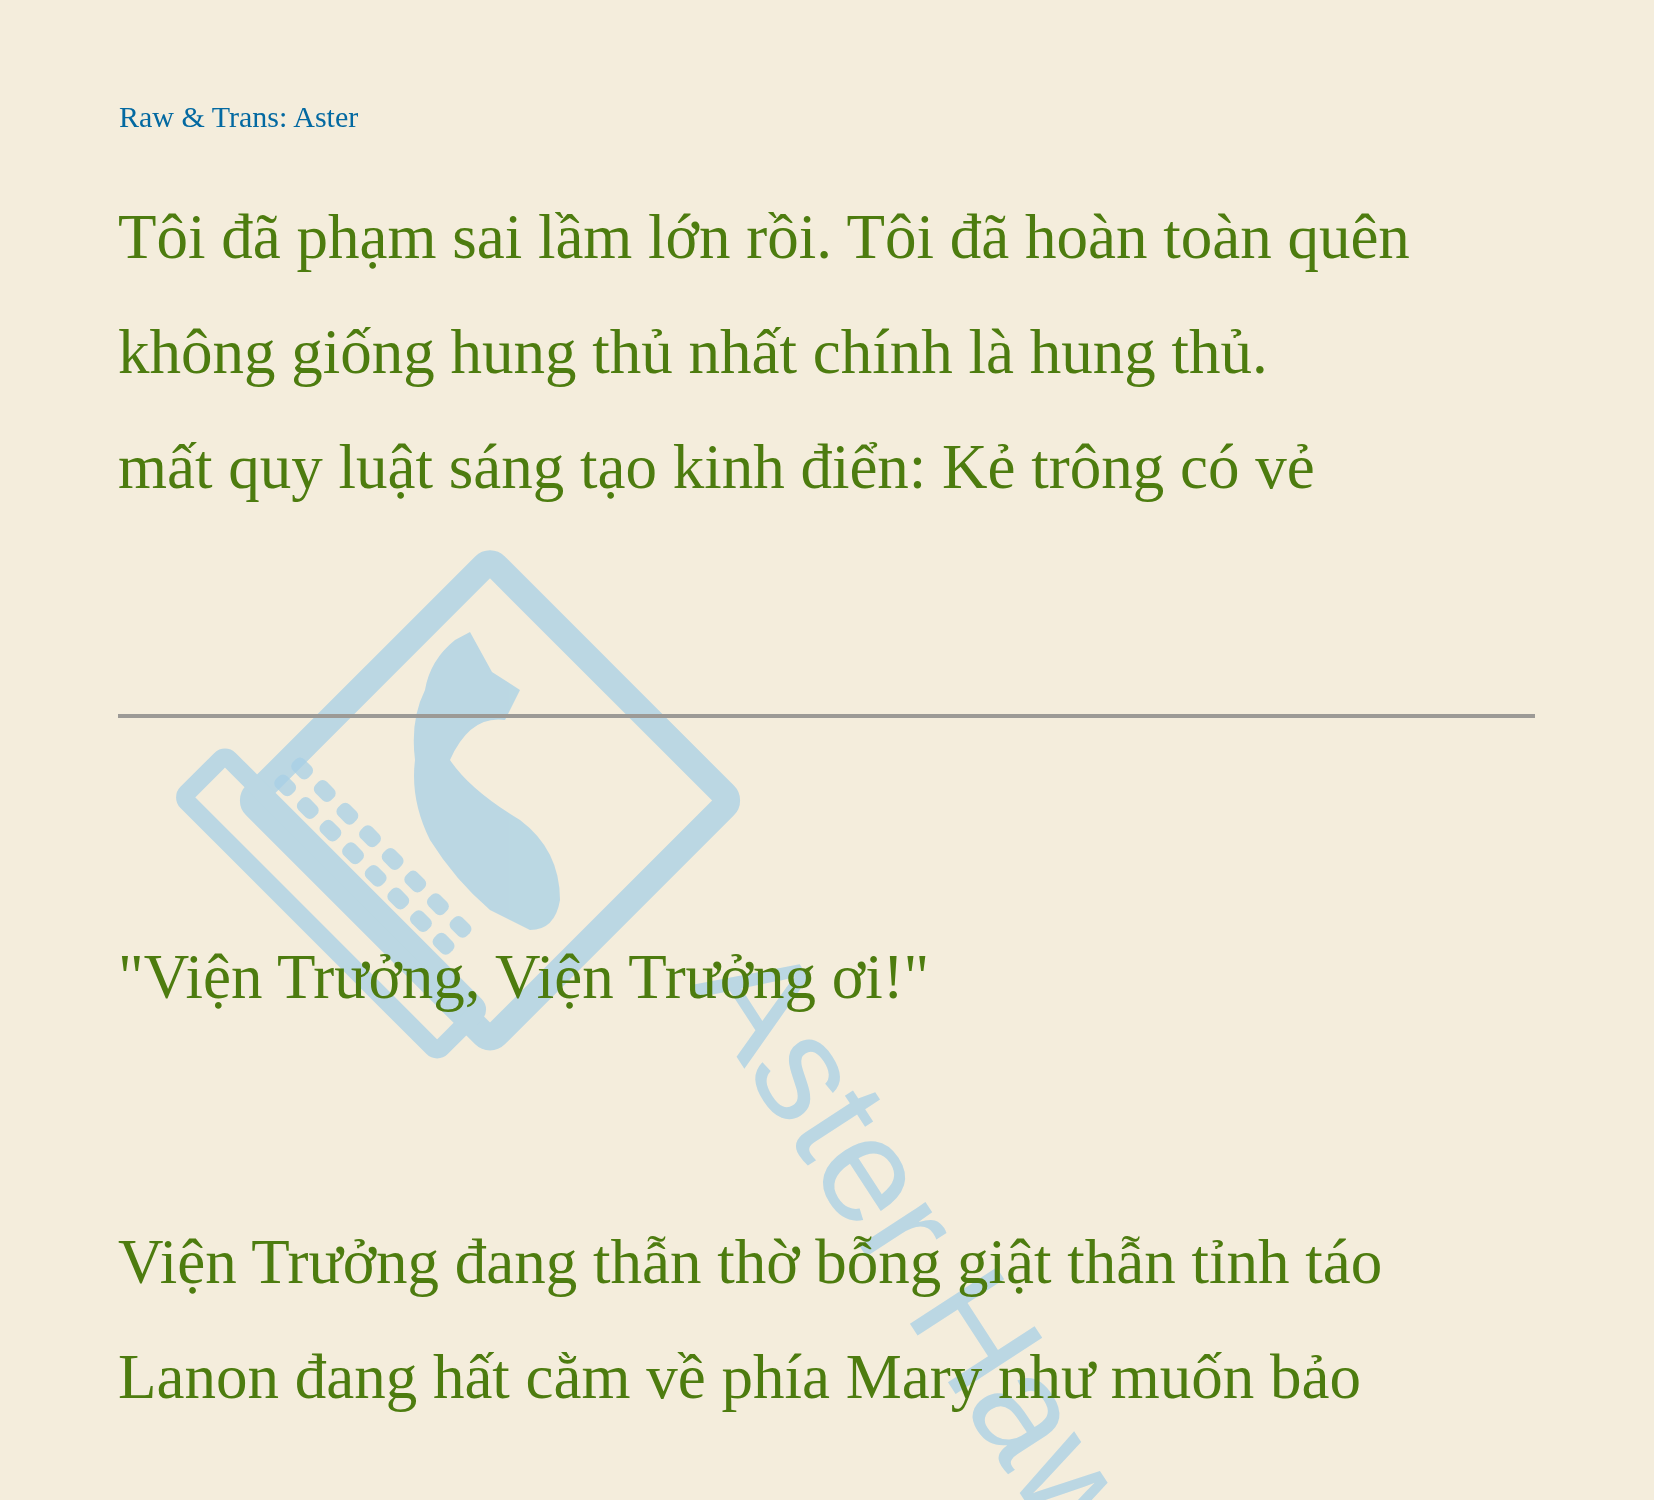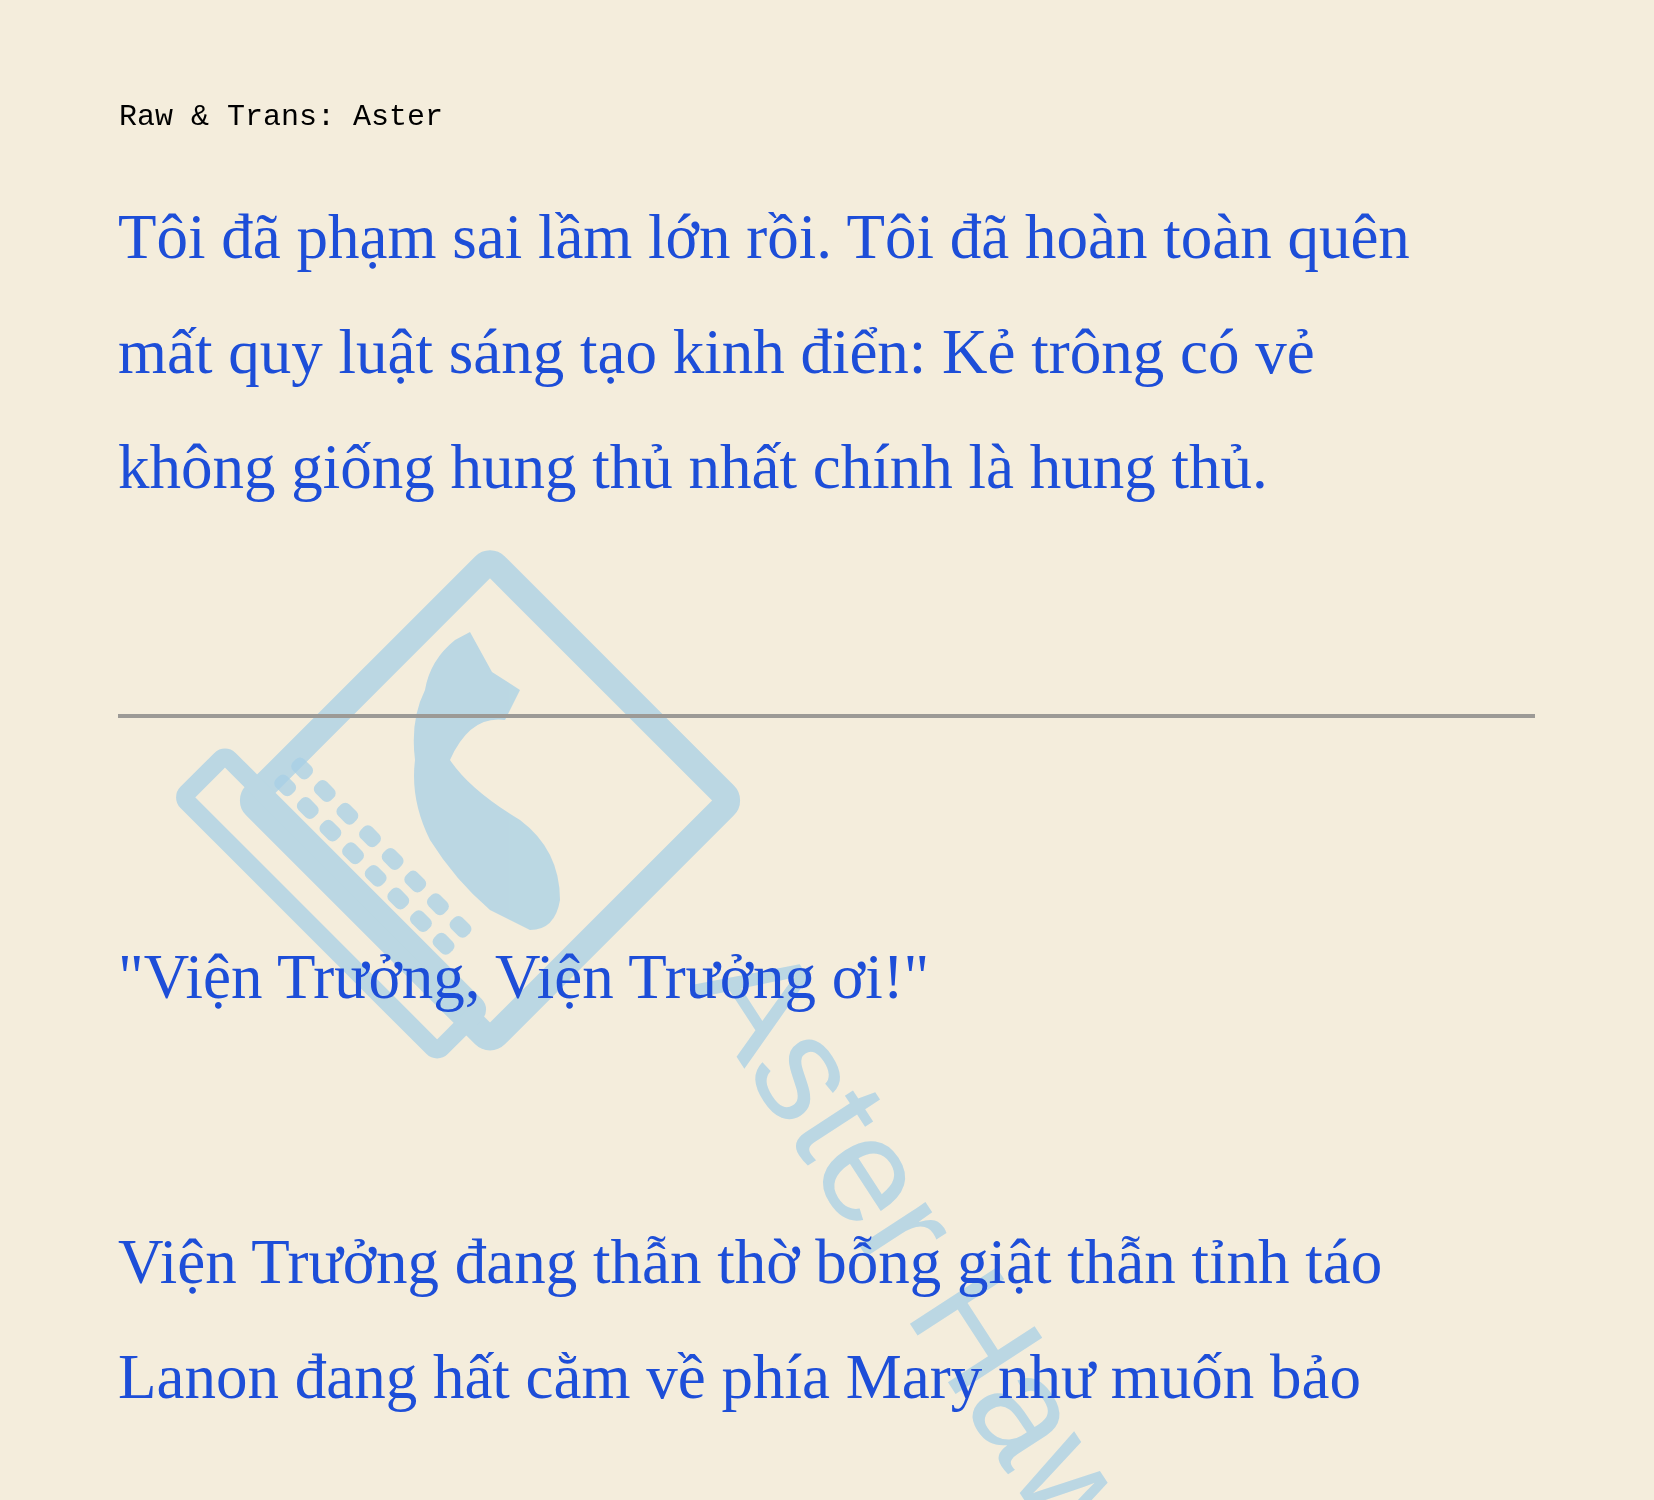--- a/index.html
+++ b/index.html
@@ -3,25 +3,25 @@
 <meta charset="utf-8">
 <style>
   html, body { margin:0; padding:0; }
   body {
     width:1654px; height:1500px; overflow:hidden; position:relative;
     background:#f4eddc;
   }
   .watermark { position:absolute; left:0; top:0; width:1654px; height:1500px; pointer-events:none; }
   .credit {
     position:absolute; left:119px; top:100px;
-    font-family:Liberation Mono, monospace; font-size:30px; color:#000000;text-align:center;
+    font-family:Liberation Serif, serif; font-size:30px; color:#0369a1;text-align:center;
   }
   .para {
     position:absolute; left:118px; width:1480px;
-    font-family:"Liberation Serif", serif; font-size:63px; color:#1d4ed8;
+    font-family:"Liberation Serif", serif; font-size:63px; color:#4d7c0f;
     line-height:115px; margin:0;
   }
   .para span { display:block; white-space:nowrap; }
   #p1 { top:180px; }
   #q1 { top:920px; }
   #p2 { top:1205px; }
   .divider {
     position:absolute; left:118px; top:714px; width:1417px; height:4px;
     background:#9c9a96;
   }
@@ -63,22 +63,22 @@
 
     <path d="M455,640 L470,632 L492,672 L520,690 L505,720 Q470,715 450,760 Q470,790 520,820 Q560,850 560,900 Q555,930 530,930 L490,910 Q455,880 430,840 Q410,800 415,760 Q410,720 425,690 Q430,660 455,640 Z"></path>
   </g>
   <text x="0" y="0" transform="translate(690,985) rotate(57)" font-family="Liberation Sans, sans-serif" font-size="150" fill="#a8d0e6" opacity="0.75">Aster Hawthorne</text>
 </svg>
 
 <div class="credit">Raw &amp; Trans: Aster</div>
 
 <div class="para" id="p1">
   <span>Tôi đã phạm sai lầm lớn rồi. Tôi đã hoàn toàn quên</span>
+  <span>không giống hung thủ nhất chính là hung thủ.</span>
   <span>mất quy luật sáng tạo kinh điển: Kẻ trông có vẻ</span>
-  <span>không giống hung thủ nhất chính là hung thủ.</span>
 </div>
 
 <div class="divider"></div>
 
 <div class="para" id="q1">
   <span>"Viện Trưởng, Viện Trưởng ơi!"</span>
 </div>
 
 <div class="para" id="p2">
   <span>Viện Trưởng đang thẫn thờ bỗng giật thẫn tỉnh táo</span>

